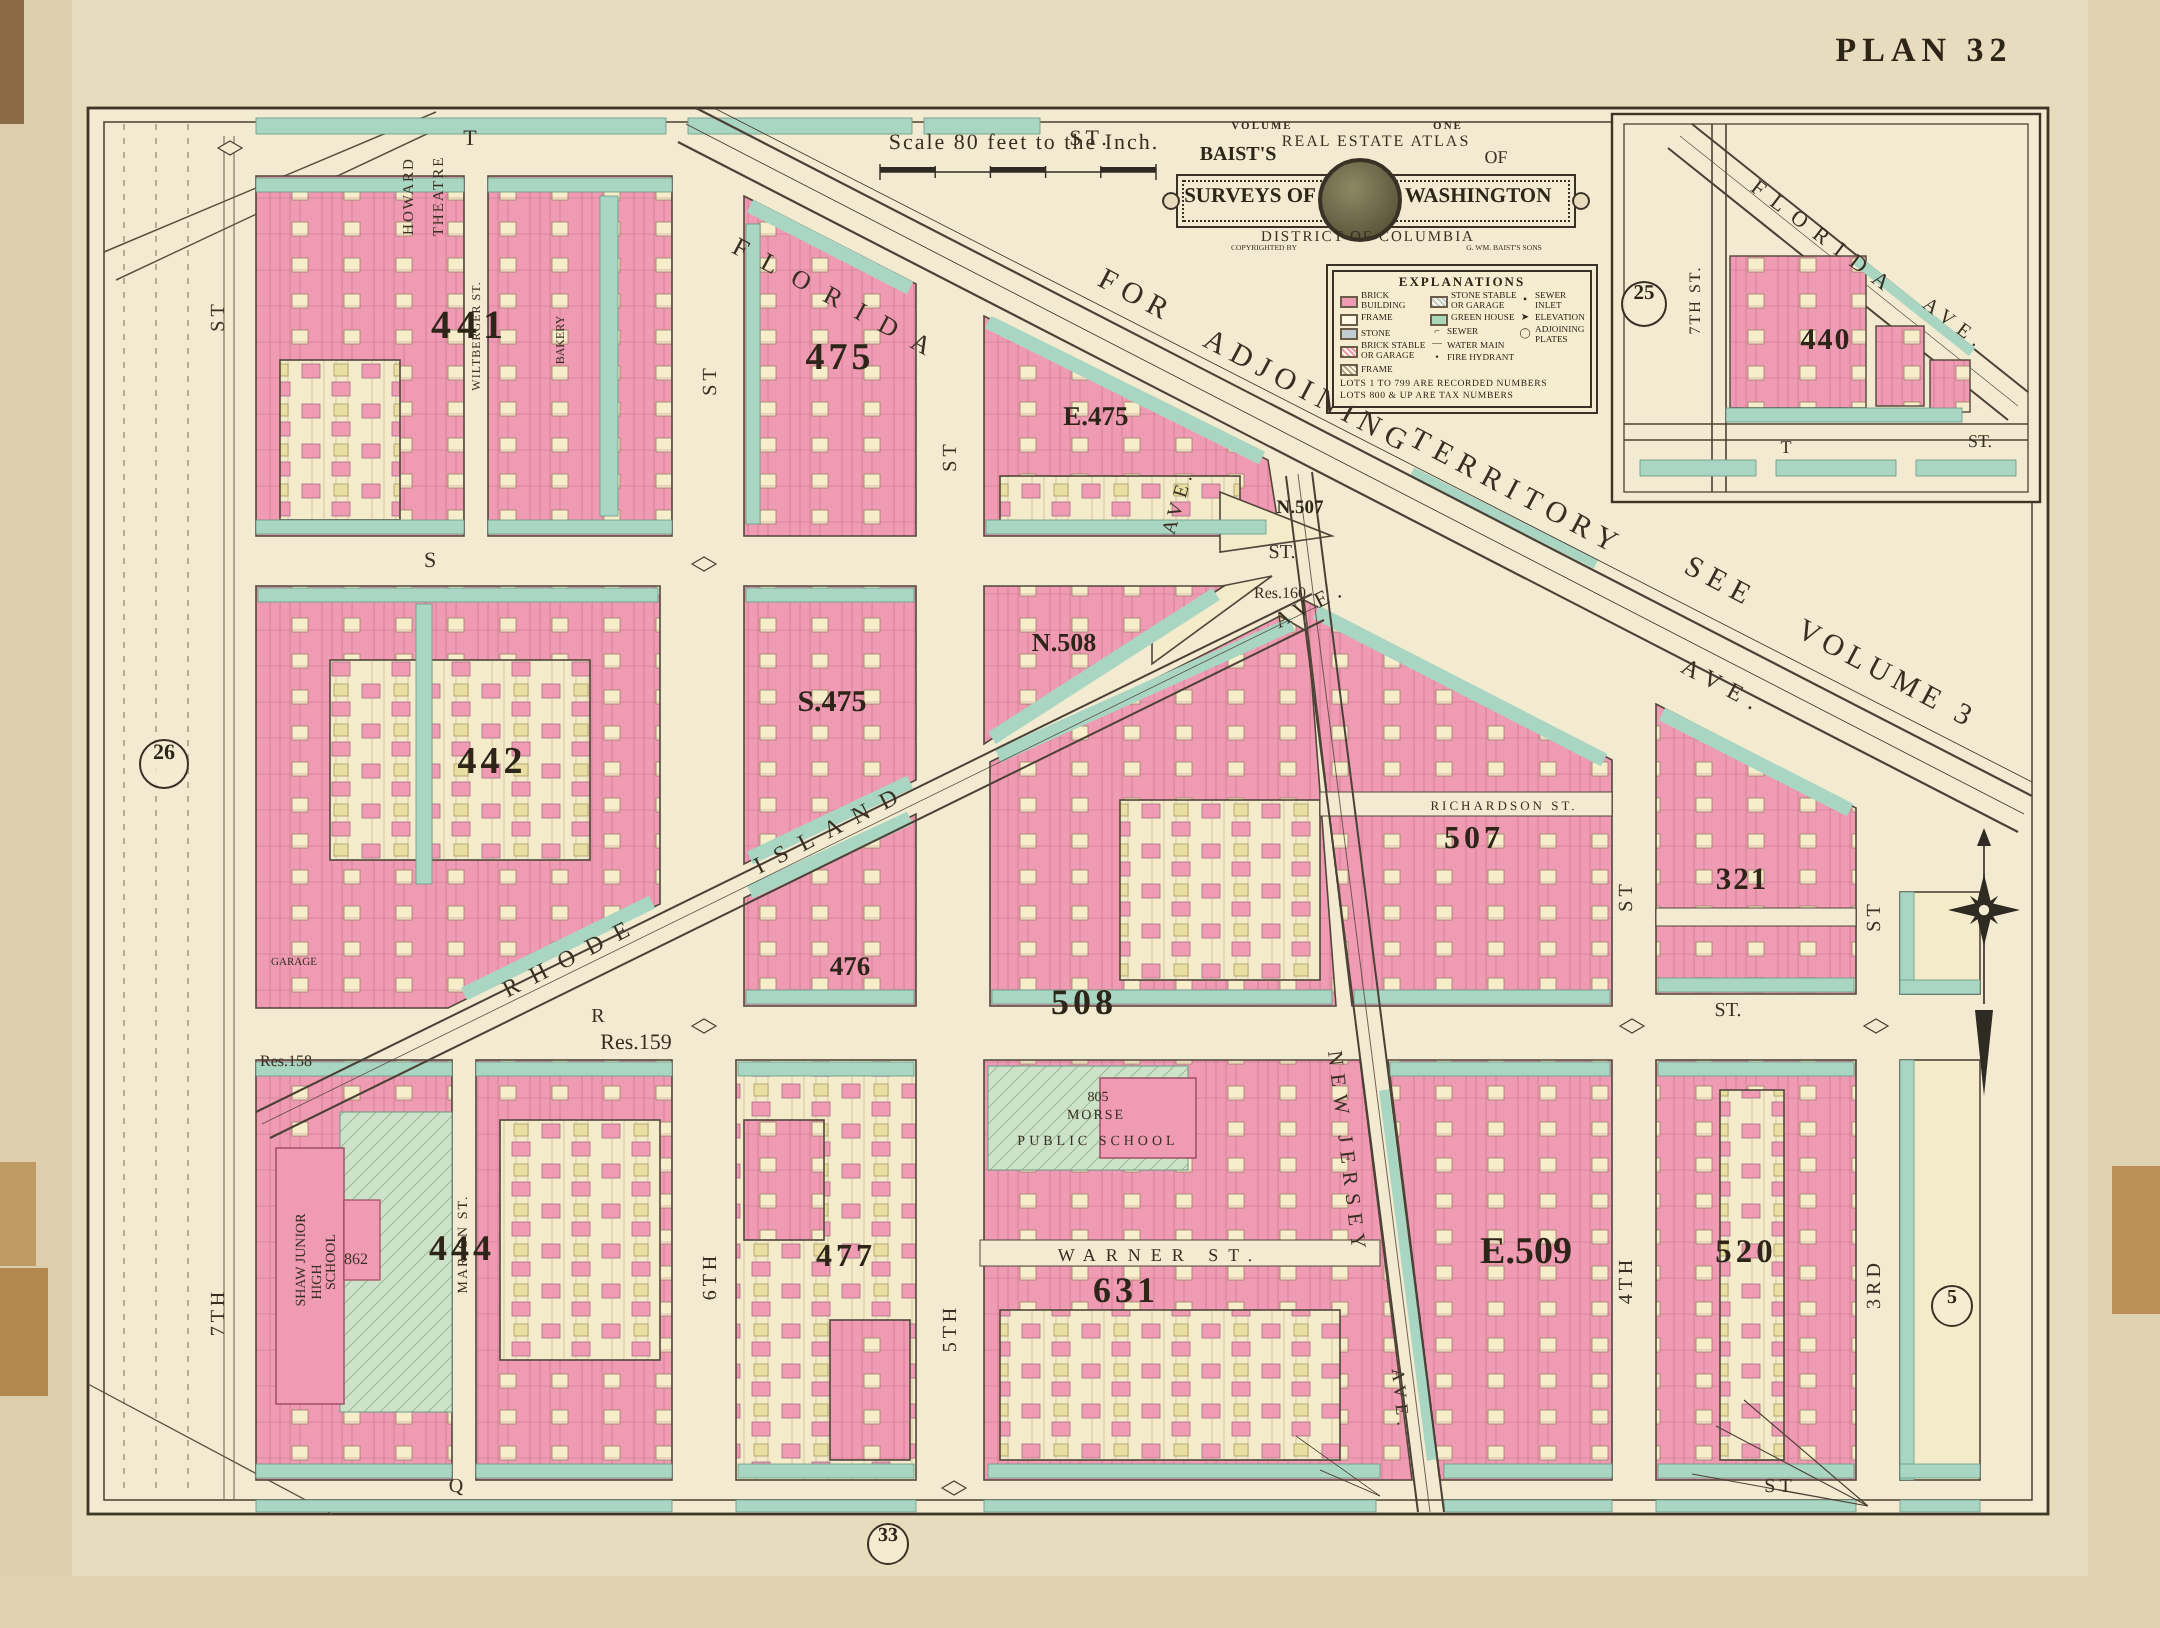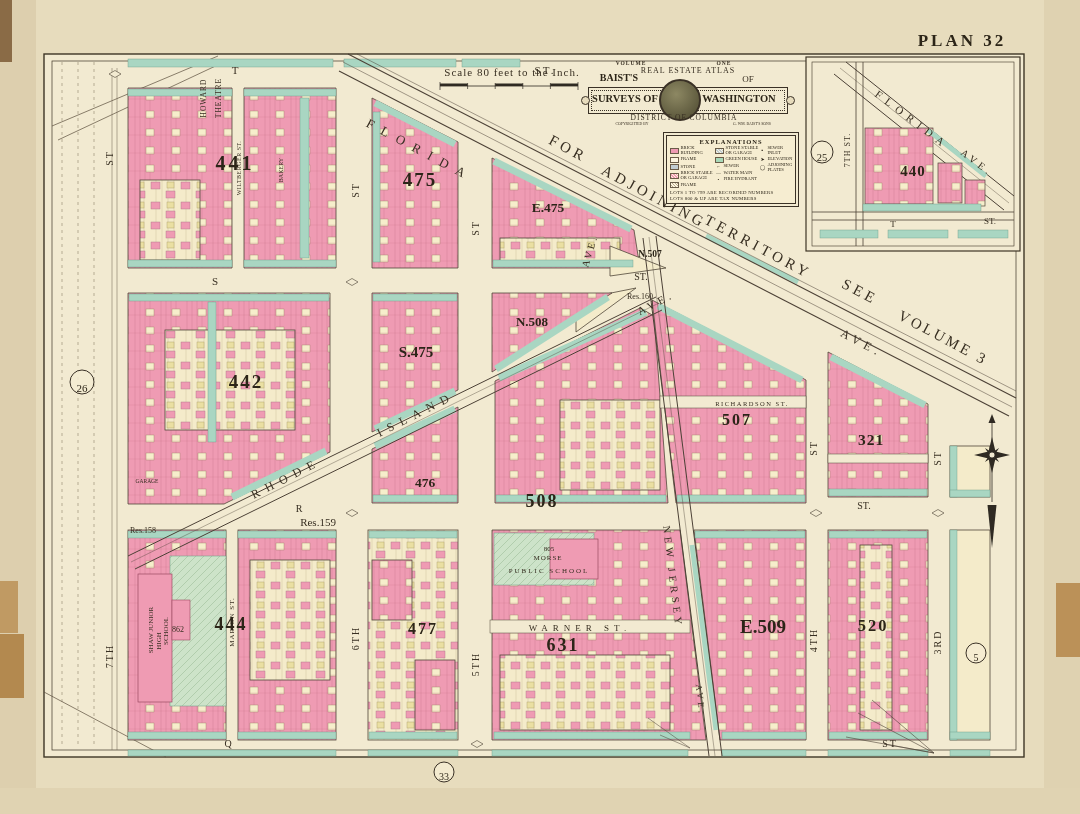--- a/index.html
+++ b/index.html
@@ -4,22 +4,22 @@
 <style>
   html,body{margin:0;padding:0;background:#cfc3a2;}
   .page{position:relative;width:1080px;height:814px;background:#e7dcbd;overflow:hidden;
         font-family:"Liberation Serif","DejaVu Serif",serif;}
   svg.geom{position:absolute;left:0;top:0;z-index:1;}
   .lbl{position:absolute;transform:translate(-50%,-50%) rotate(var(--r,0deg));
        font-family:"Liberation Serif","DejaVu Serif",serif;color:#382f22;
        white-space:nowrap;z-index:3;line-height:1;}
   .b{font-weight:bold;color:#2c2518;}
   .plate{position:absolute;transform:translate(-50%,-50%);border:1.5px solid #3a3126;border-radius:50%;
-         display:flex;align-items:flex-end;justify-content:center;background:rgba(244,236,210,.85);
-         font-weight:normal;color:#2c2518;z-index:3;font-family:"Liberation Serif",serif;}
+         display:flex;align-items:flex-start;justify-content:center;background:rgba(244,236,210,.85);
+         font-weight:bold;color:#2c2518;z-index:3;font-family:"Liberation Serif",serif;}
   .legend{position:absolute;left:666px;top:135px;width:122px;z-index:4;background:rgba(245,237,209,.95);
           border:1px solid #3a3126;outline:1px solid #3a3126;outline-offset:2px;padding:2px 3px 2px 3px;
           color:#2c2518;}
   .lg-title{font-size:6.5px;font-weight:bold;text-align:center;letter-spacing:1px;margin-bottom:1px;}
   .lg-cols{display:flex;}
   .lg-col{display:flex;flex-direction:column;gap:1.2px;}
   .lg-col.c1{width:45px;} .lg-col.c2{width:44px;} .lg-col.c3{width:31px;}
   .lg-row{display:flex;align-items:center;gap:1.5px;font-size:4.6px;line-height:1.05;}
   .sw{width:7px;height:4px;border:.5px solid #6a5c48;flex:0 0 auto;}
   .sw-brick{background:#ef9bb3}.sw-frame{background:#fdf6e0}.sw-stone{background:#c2cdd1}
@@ -257,21 +257,21 @@
   <g>
     <path d="M992 418V502" stroke="#2f2a22" stroke-width=".8"></path>
     <polygon points="992,414 988.5,423 995.5,423" fill="#2f2a22"></polygon>
     <polygon points="999.07,447.93 994.5,455 999.07,462.07 992,457.5 984.93,462.07 989.5,455 984.93,447.93 992,452.5" fill="#2f2a22"></polygon>
     <polygon points="992,437 995.5,451.5 1010,455 995.5,458.5 992,473 988.5,458.5 974,455 988.5,451.5" fill="#2f2a22"></polygon>
     <circle cx="992" cy="455" r="3" fill="#f2ead1" stroke="#2f2a22" stroke-width=".8"></circle>
     <polygon points="987.5,505 996.5,505 992,548" fill="#2f2a22"></polygon>
   </g>
 </svg>
 
-<div class="lbl b" style="left:962px;top:40px;font-size:17px;letter-spacing:3px;">PLAN 32</div>
+<div class="lbl b" style="left:962px;top:25px;font-size:17px;letter-spacing:3px;">PLAN 32</div>
 <div class="lbl" style="left:512px;top:72px;font-size:11px;letter-spacing:1px;">Scale 80 feet to the Inch.</div>
 
 <div class="banner"></div>
 <div class="knob" style="left:581px;"></div>
 <div class="knob" style="left:786px;"></div>
 <div class="seal"></div>
 <div class="lbl" style="left:631px;top:64px;font-size:5.5px;letter-spacing:1px;font-weight:bold;">VOLUME</div>
 <div class="lbl" style="left:724px;top:64px;font-size:5.5px;letter-spacing:1px;font-weight:bold;">ONE</div>
 <div class="lbl b" style="left:619px;top:78px;font-size:10px;">BAIST'S</div>
 <div class="lbl" style="left:688px;top:71px;font-size:8px;letter-spacing:1px;">REAL ESTATE ATLAS</div>

